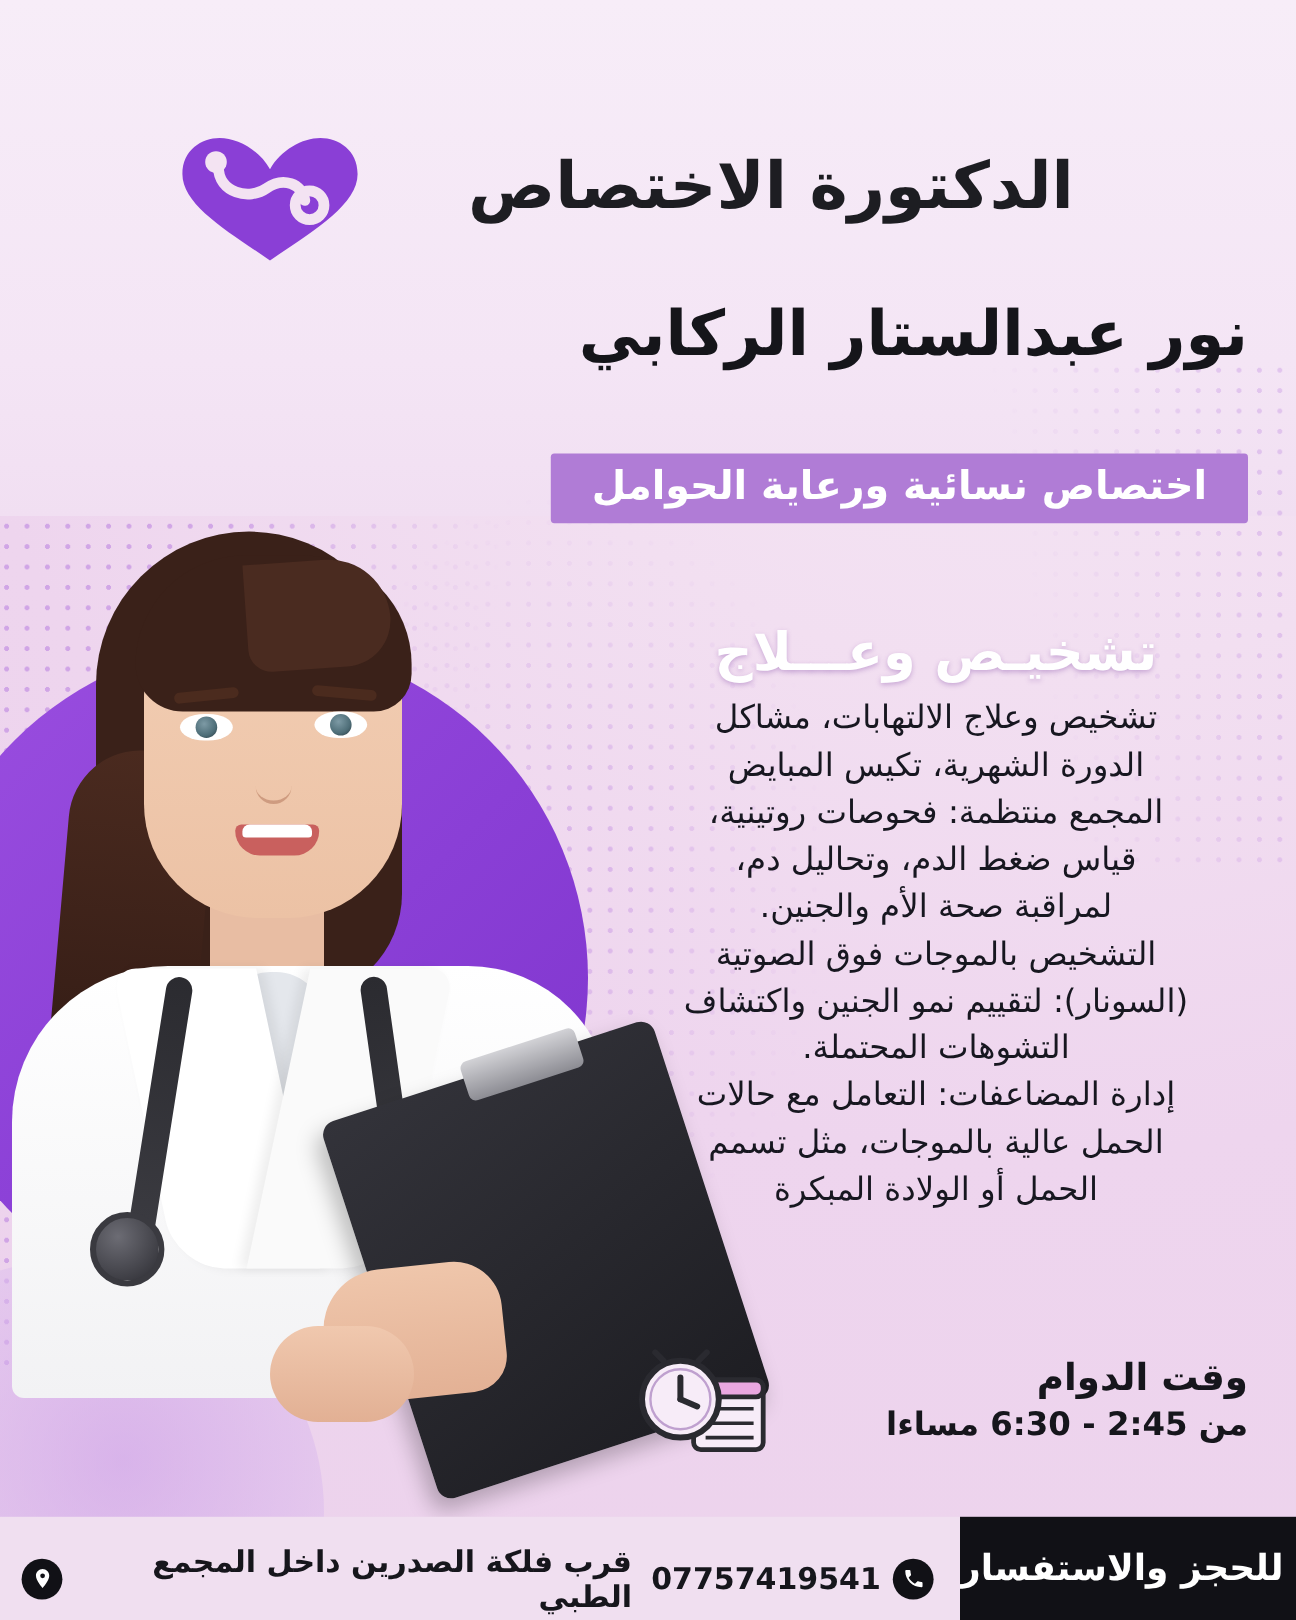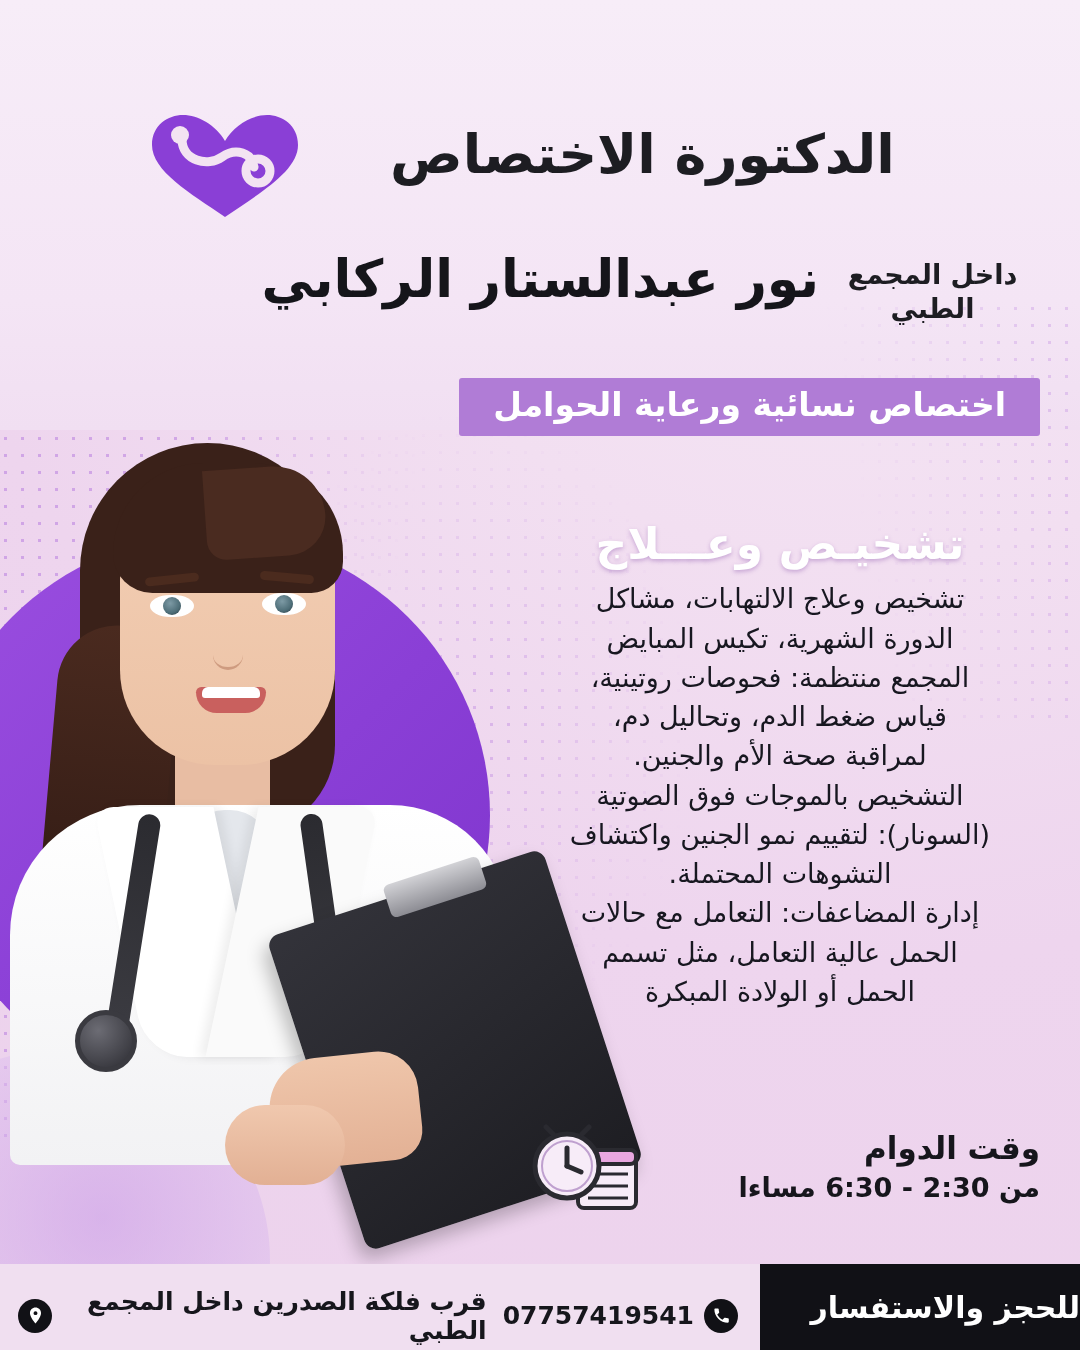--- a/index.html
+++ b/index.html
@@ -217,21 +217,21 @@
   .hours-label { font-size:31px; font-weight:800; color:#16161c; }
   .hours-value { font-size:27px; font-weight:600; color:#16161c; margin-top:6px; }
   .hours-icon { position:absolute; left:10px; top:-6px; width:110px; height:92px; }
 
   
   .footer {
     position:absolute; left:0; right:0; bottom:0; height:86px;
     display:flex; align-items:stretch;
   }
   .footer-dark {
-    width:320px; background:#111116; display:flex; align-items:center; justify-content:flex-start;
+    width:280px; background:#111116; display:flex; align-items:center; justify-content:flex-end;
   }
   .footer-dark span { color:#fff; font-size:30px; font-weight:800; }
   .footer-light {
     flex:1; background:#f0dff0; display:flex; align-items:center; justify-content:flex-start;
     gap:16px; padding:0 22px 0 18px;
   }
   .fi { display:flex; align-items:center; gap:10px; }
   .fi span { font-size:25px; color:#16161c; font-weight:600;margin-top:17px; }
   .badge-circle {
     width:34px; height:34px; border-radius:50%; background:#111116;
@@ -257,21 +257,20 @@
         <path d="M95 112 C60 88 22 66 22 40 C22 20 38 10 53 10 C68 10 86 20 95 36 C104 20 122 10 137 10 C152 10 168 20 168 40 C168 66 130 88 95 112 Z" fill="#8a3fd6"></path>
         <path d="M52 34 C52 56 78 62 92 52 C106 42 122 48 124 62" fill="none" stroke="#f3e3f2" stroke-width="9" stroke-linecap="round"></path>
         <circle cx="128" cy="66" r="12" fill="none" stroke="#f3e3f2" stroke-width="9"></circle>
         <circle cx="50" cy="30" r="9" fill="#f3e3f2"></circle>
       </svg>
     </div>
 
     <div class="title-main">الدكتورة الاختصاص</div>
 
     <div class="name-row">
-      <div class="sub-place">داخل المجمع الطبي</div>
       <div class="doc-name">نور عبدالستار الركابي</div>
     </div>
 
     <div class="specialty-bar">
       <span>اختصاص نسائية ورعاية الحوامل</span>
     </div>
   </div>
 
   <div class="photo-wrap">
     <div class="photo-circle"></div>
@@ -312,21 +311,21 @@
     <div class="services-body">
       <p>تشخيص وعلاج الالتهابات، مشاكل</p>
       <p>الدورة الشهرية، تكيس المبايض</p>
       <p>المجمع منتظمة: فحوصات روتينية،</p>
       <p>قياس ضغط الدم، وتحاليل دم،</p>
       <p>لمراقبة صحة الأم والجنين.</p>
       <p>التشخيص بالموجات فوق الصوتية</p>
       <p>(السونار): لتقييم نمو الجنين واكتشاف</p>
       <p>التشوهات المحتملة.</p>
       <p>إدارة المضاعفات: التعامل مع حالات</p>
-      <p>الحمل عالية التعامل، مثل تسمم</p>
+      <p>الحمل عالية بالموجات، مثل تسمم</p>
       <p>الحمل أو الولادة المبكرة</p>
     </div>
   </div>
 
   <div class="hours">
     <div class="hours-icon">
       <svg viewBox="0 0 110 92" width="110" height="92" aria-hidden="true">
         <rect x="48" y="26" width="58" height="58" rx="6" fill="#f7ecf8" stroke="#2a2a30" stroke-width="4"></rect>
         <rect x="48" y="26" width="58" height="14" rx="6" fill="#e9a7e0" stroke="#2a2a30" stroke-width="4"></rect>
         <line x1="58" y1="50" x2="98" y2="50" stroke="#2a2a30" stroke-width="3"></line>
@@ -334,21 +333,21 @@
         <line x1="58" y1="74" x2="98" y2="74" stroke="#2a2a30" stroke-width="3"></line>
         <circle cx="37" cy="42" r="32" fill="#f7ecf8" stroke="#2a2a30" stroke-width="5"></circle>
         <circle cx="37" cy="42" r="25" fill="none" stroke="#bfa0cf" stroke-width="2"></circle>
         <line x1="37" y1="42" x2="37" y2="24" stroke="#2a2a30" stroke-width="5" stroke-linecap="round"></line>
         <line x1="37" y1="42" x2="51" y2="48" stroke="#2a2a30" stroke-width="5" stroke-linecap="round"></line>
         <line x1="23" y1="10" x2="16" y2="3" stroke="#2a2a30" stroke-width="5" stroke-linecap="round"></line>
         <line x1="52" y1="10" x2="59" y2="3" stroke="#2a2a30" stroke-width="5" stroke-linecap="round"></line>
       </svg>
     </div>
     <div class="hours-label">وقت الدوام</div>
-    <div class="hours-value">من 2:30 - 6:30  مساءا</div>
+    <div class="hours-value">من 2:45 - 6:30  مساءا</div>
   </div>
 
   <div class="footer">
     <div class="footer-dark">
       <span>للحجز والاستفسار</span>
     </div>
     <div class="footer-light">
       <div class="fi">
         <span class="badge-circle">
           <svg viewBox="0 0 24 24" aria-hidden="true">

